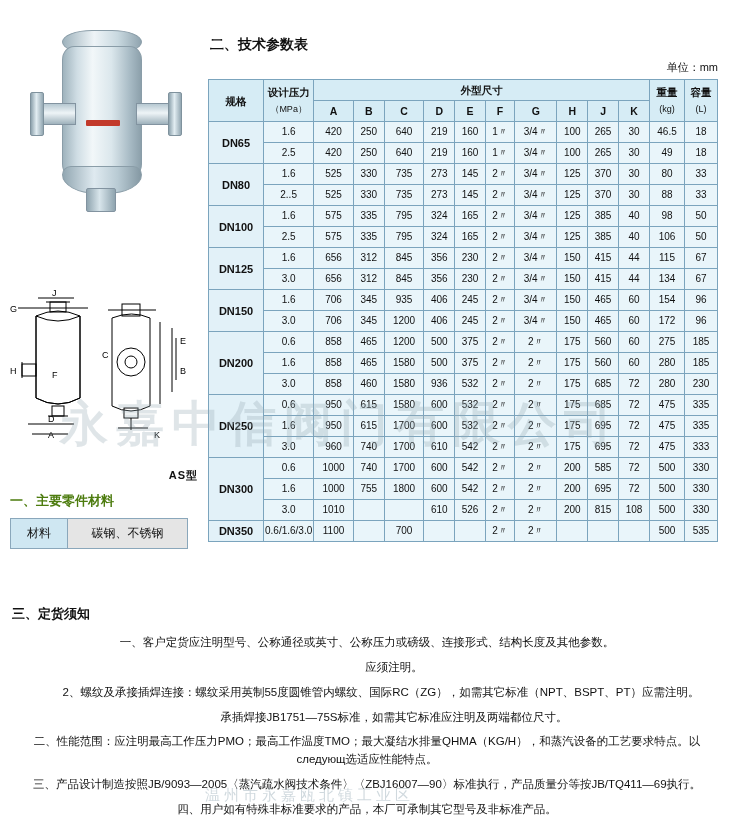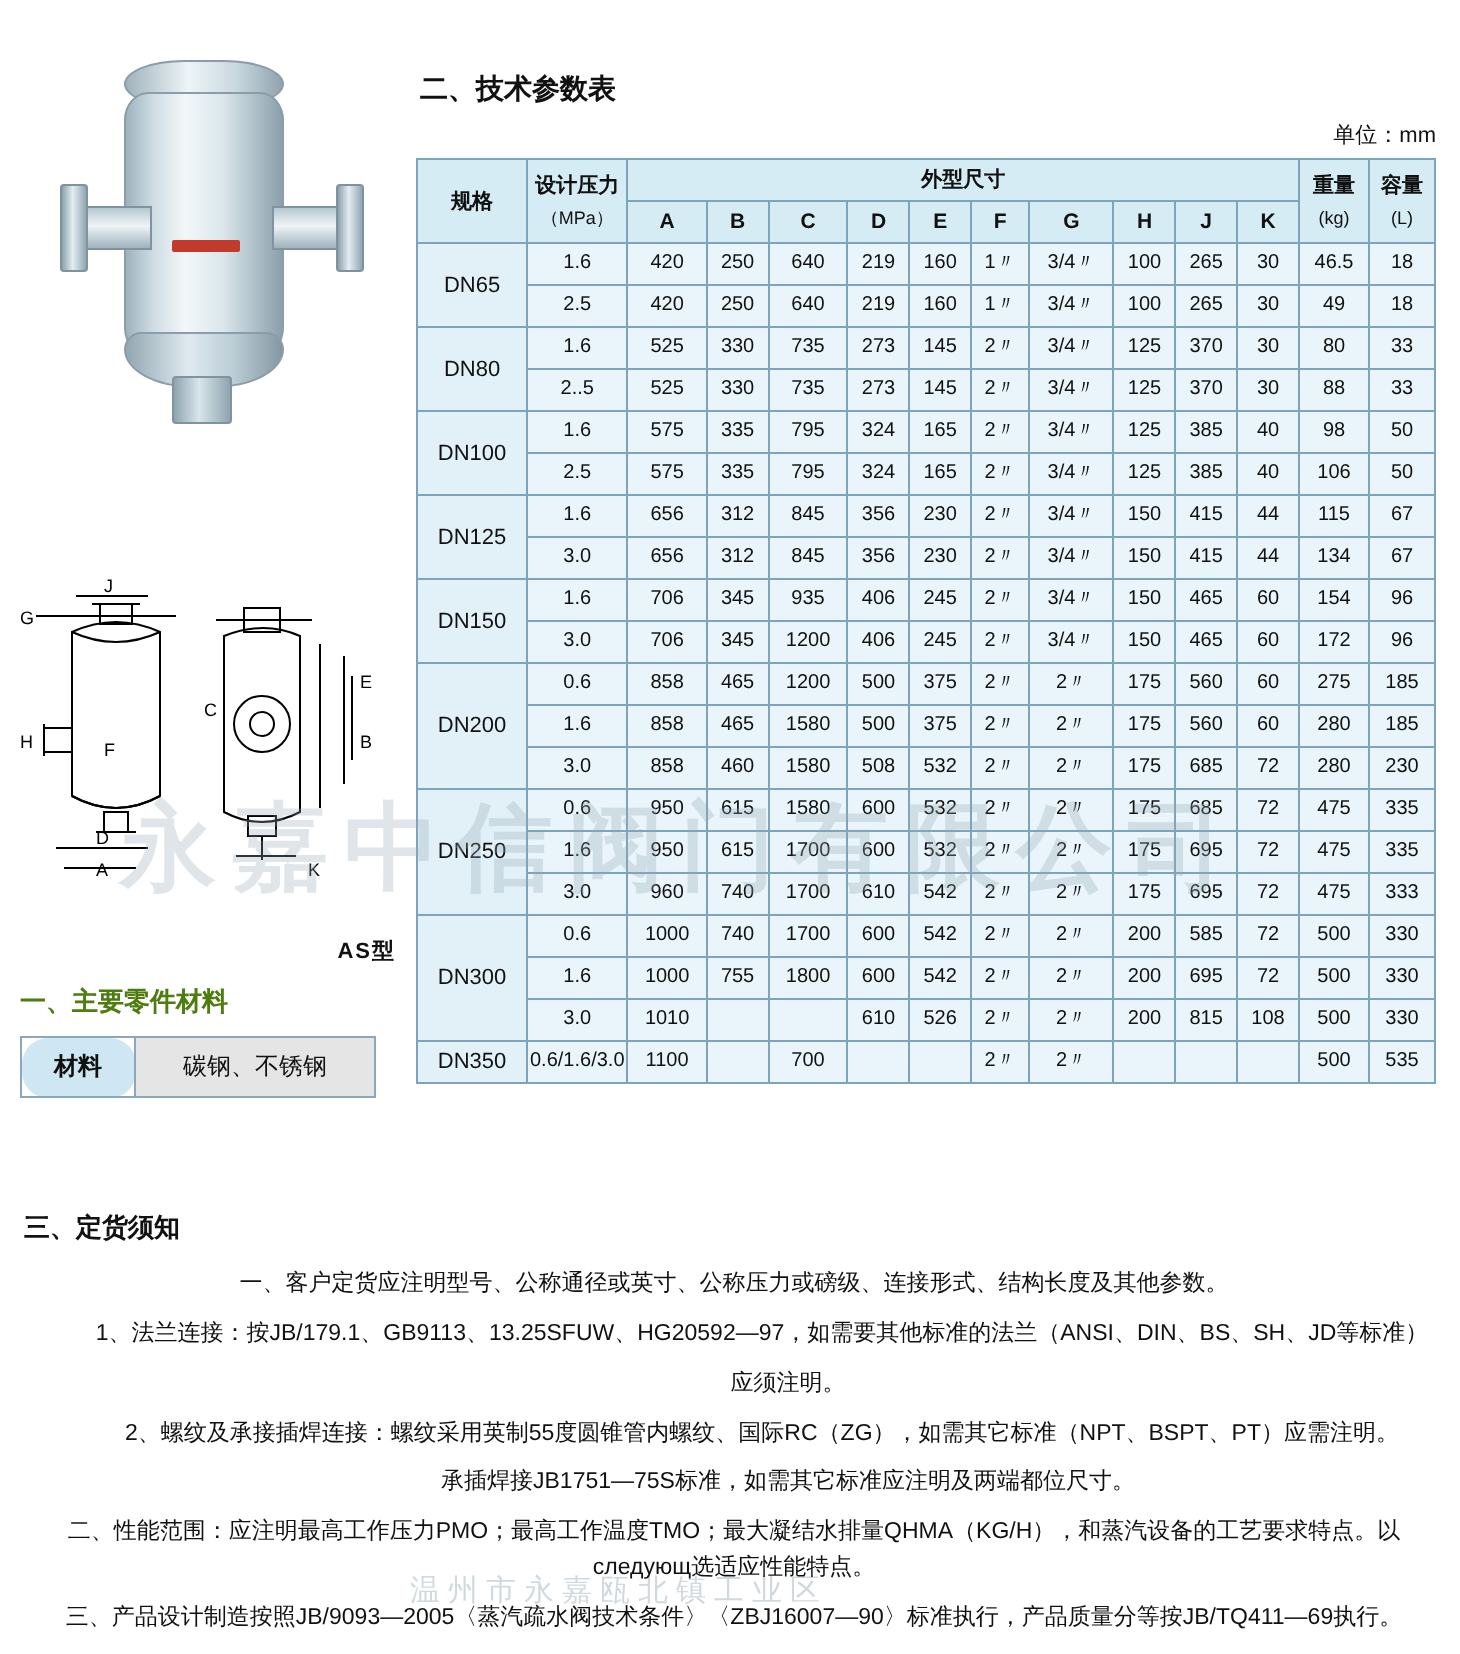--- a/index.html
+++ b/index.html
@@ -66,41 +66,41 @@
     font-size:11px;font-weight:bold;letter-spacing:1px;
   }
 
   .matsec{position:absolute;left:10px;top:492px;width:190px;}
   .sec-title{font-size:13px;font-weight:bold;color:#4d7c0f;margin:0 0 8px 0;}
   .mat-table{border-collapse:collapse;width:178px;}
   .mat-table td{
     border:1px solid #8aa7bb;font-size:12px;padding:6px 4px;text-align:center;
     background:#e5e5e5;
   }
-  .mat-table td.hd{width:48px;background:#cfe7f2;font-weight:bold;border-radius:13px;}
+  .mat-table td.hd{width:48px;background:#cfe7f2;font-weight:normal;}
 
   
   .tbl-sec{position:absolute;left:208px;top:36px;width:512px;}
   .tbl-title{font-size:14px;font-weight:bold;margin:0 0 6px 2px;}
   .unit-line{text-align:right;font-size:11px;margin:0 2px 4px 0;}
 
   table.spec{
     border-collapse:collapse;width:510px;
     font-size:10px;text-align:center;
   }
   table.spec th,table.spec td{
     border:1px solid #7ba4bd;
     padding:1px 1px;
     height:18px;
     line-height:16px;
     white-space:nowrap;
   }
   table.spec th{background:#d6ecf5;font-weight:bold;font-size:10.5px;}
   table.spec td{background:#e9f5fa;}
-  table.spec td.spec-name{background:#e2f1f8;font-size:11px;font-weight:normal;width:52px;}
+  table.spec td.spec-name{background:#e2f1f8;font-size:11px;font-weight:bold;width:52px;}
   table.spec th.col-spec{width:52px;}
   table.spec th.col-press{width:46px;}
   table.spec th.col-wt{width:32px;margin-left:14px;}
   table.spec th.col-vol{width:30px;}
   table.spec td.press{width:46px;}
   .sub{font-size:9px;font-weight:normal;}
 
   
   .wm{
     position:absolute;left:60px;top:392px;width:620px;
@@ -425,21 +425,21 @@
             <td>560</td>
             <td>60</td>
             <td>280</td>
             <td>185</td>
           </tr>
           <tr>
             <td class="press">3.0</td>
             <td>858</td>
             <td>460</td>
             <td>1580</td>
-            <td>508</td>
+            <td>936</td>
             <td>532</td>
             <td>2〃</td>
             <td>2〃</td>
             <td>175</td>
             <td>685</td>
             <td>72</td>
             <td>280</td>
             <td>230</td>
           </tr>
           <tr>
@@ -554,21 +554,20 @@
     </table>
   </div>
 
   <div class="wm">永嘉中信阀门有限公司</div>
   <div class="wm2">温州市永嘉瓯北镇工业区</div>
 
   <div class="notes">
     <h3>三、定货须知</h3>
     <div id="notes-list">
         <p class="ind1">一、客户定货应注明型号、公称通径或英寸、公称压力或磅级、连接形式、结构长度及其他参数。</p>
-        <p class="ind2">1、法兰连接：按JB/179.1、GB9113、13.25SFUW、HG20592—97，如需要其他标准的法兰（ANSI、DIN、BS、SH、JD等标准）</p>
         <p class="ind3">应须注明。</p>
         <p class="ind2">2、螺纹及承接插焊连接：螺纹采用英制55度圆锥管内螺纹、国际RC（ZG），如需其它标准（NPT、BSPT、PT）应需注明。</p>
         <p class="ind3">承插焊接JB1751—75S标准，如需其它标准应注明及两端都位尺寸。</p>
         <p class="ind1">二、性能范围：应注明最高工作压力PMO；最高工作温度TMO；最大凝结水排量QHMA（KG/H），和蒸汽设备的工艺要求特点。以следующ选适应性能特点。</p>
         <p class="ind1">三、产品设计制造按照JB/9093—2005〈蒸汽疏水阀技术条件〉〈ZBJ16007—90〉标准执行，产品质量分等按JB/TQ411—69执行。</p>
         <p class="ind1">四、用户如有特殊非标准要求的产品，本厂可承制其它型号及非标准产品。</p>
       </div>
   </div>
 
 </div>

